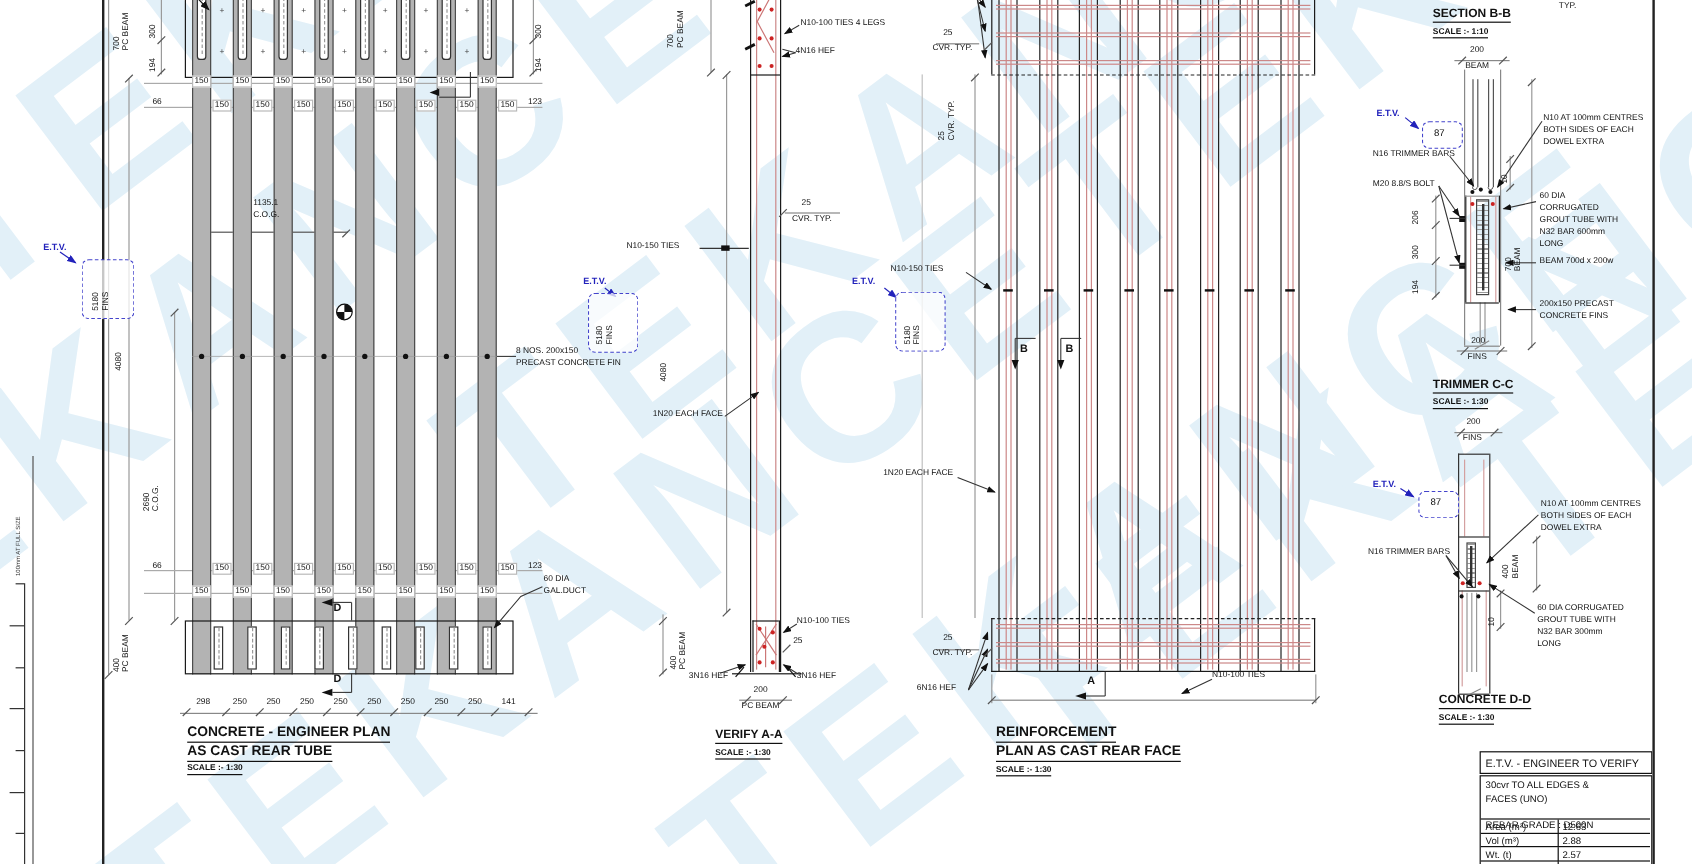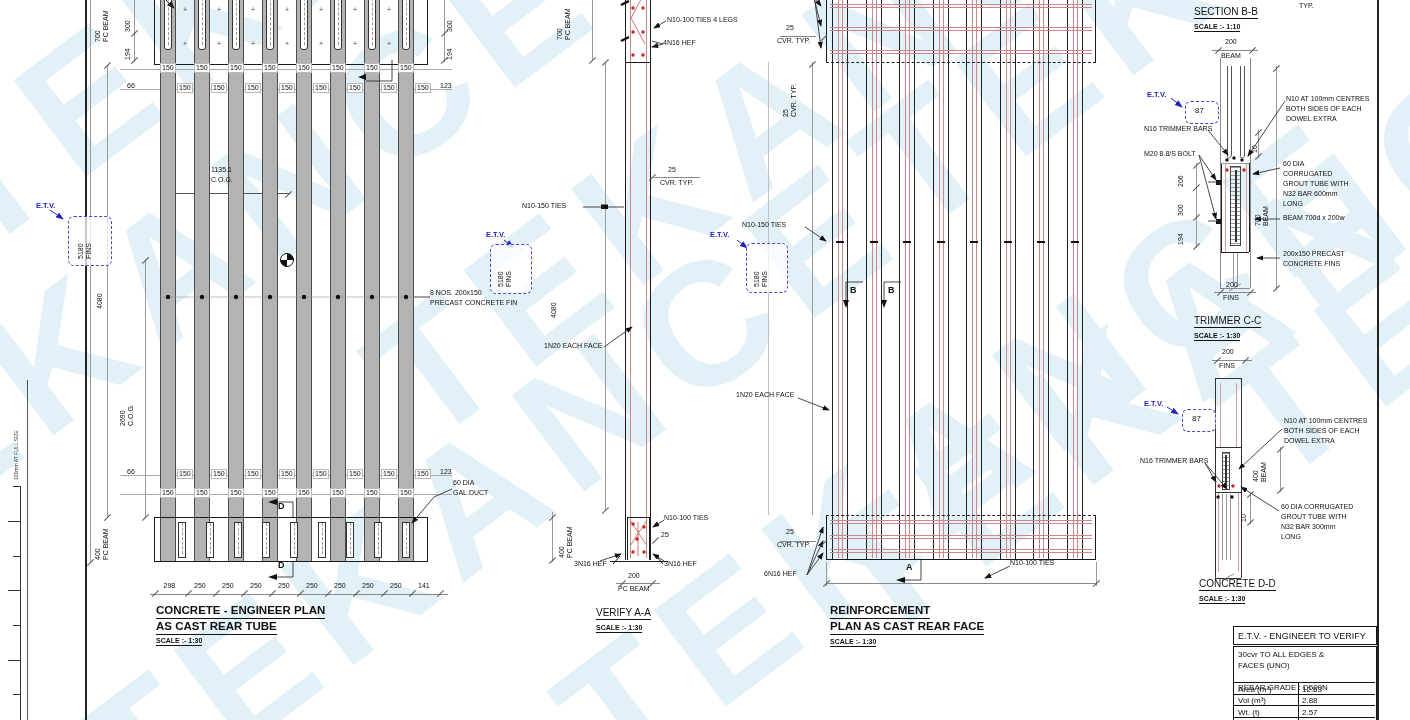--- a/index.html
+++ b/index.html
@@ -4,21 +4,21 @@
 <style>
   html,body{margin:0;padding:0;background:#fff;}
   #sheet{position:relative;width:1410px;height:720px;background:#ffffff;overflow:hidden;
          font-family:"Liberation Sans",sans-serif;color:#111;}
   .wm{position:absolute;font-size:175px;font-weight:bold;letter-spacing:18px;color:#e2f0f8;
       transform:rotate(-37deg);transform-origin:0 0;white-space:nowrap;}
   .lb{position:absolute;font-size:7px;line-height:1.2;color:#111;white-space:nowrap;}
   .lb8{font-size:8px;}
   .ttl{font-size:11.5px;font-weight:bold;border-bottom:1.3px solid #111;}
   .scl{font-size:7px;font-weight:bold;border-bottom:1px solid #111;}
-  .sec{font-size:10px;font-weight:normal;border-bottom:1.2px solid #111;}
+  .sec{font-size:10px;font-weight:bold;border-bottom:1.2px solid #111;}
   .etv{font-size:7.5px;font-weight:bold;color:#2222bb;}
   .etvb{position:absolute;border:1.2px dashed #4444cc;border-radius:6px;background:rgba(255,255,255,.75);}
   .vt{transform-origin:0 0;transform:rotate(-90deg);}
   .mkr{font-size:9px;font-weight:bold;}
   .dimb{background:#fff;border:1px solid #b9b9b9;padding:0 1px;}
   .fin{position:absolute;top:-12px;height:574px;width:16px;background:#b3b3b3;
        border-left:1px solid #4d4d4d;border-right:1px solid #4d4d4d;box-sizing:border-box;}
   .slot{position:absolute;background:#fff;border:1px solid #333;box-sizing:border-box;
         display:flex;justify-content:center;}
   .slotin{width:0;border-left:1px dashed #999;height:92%;}

